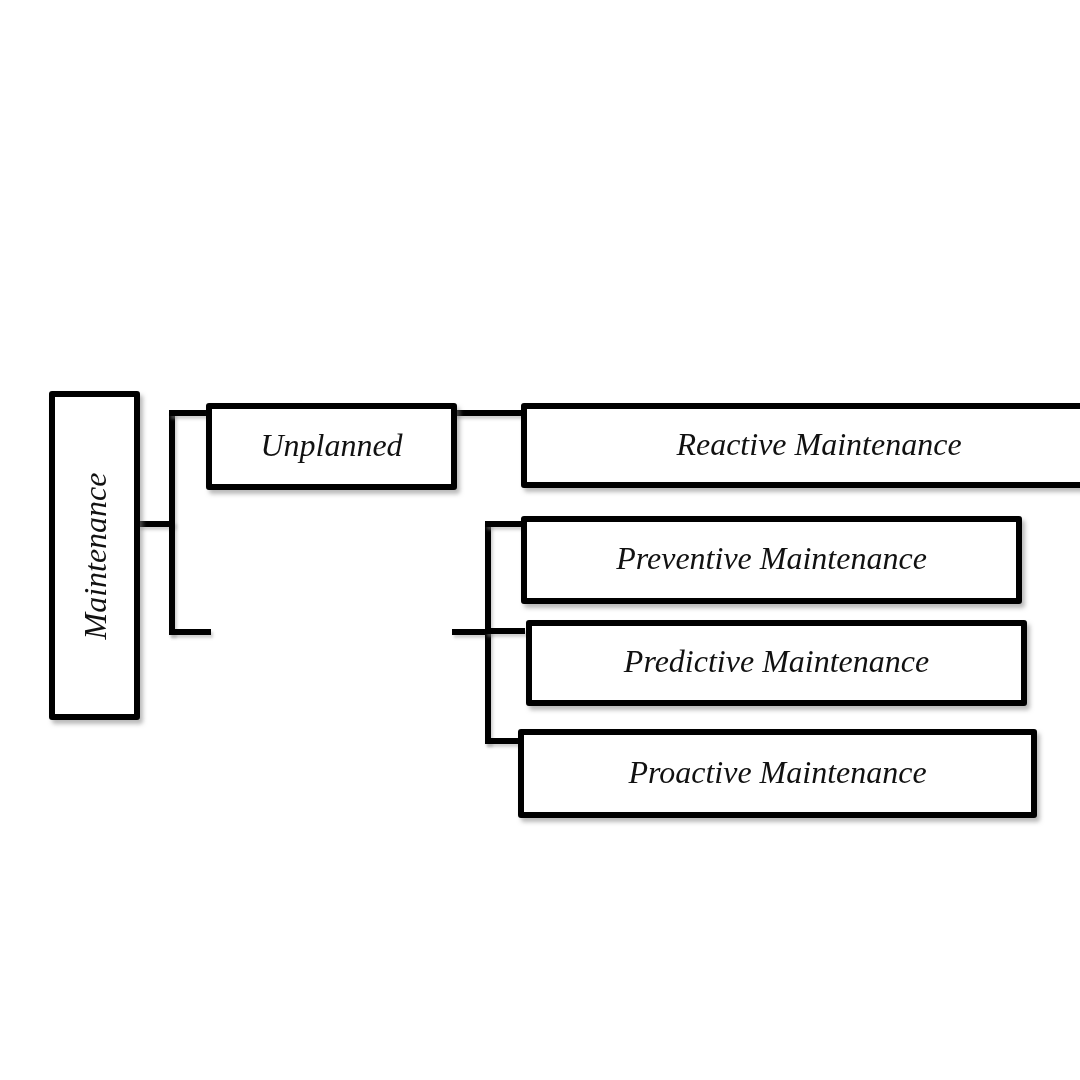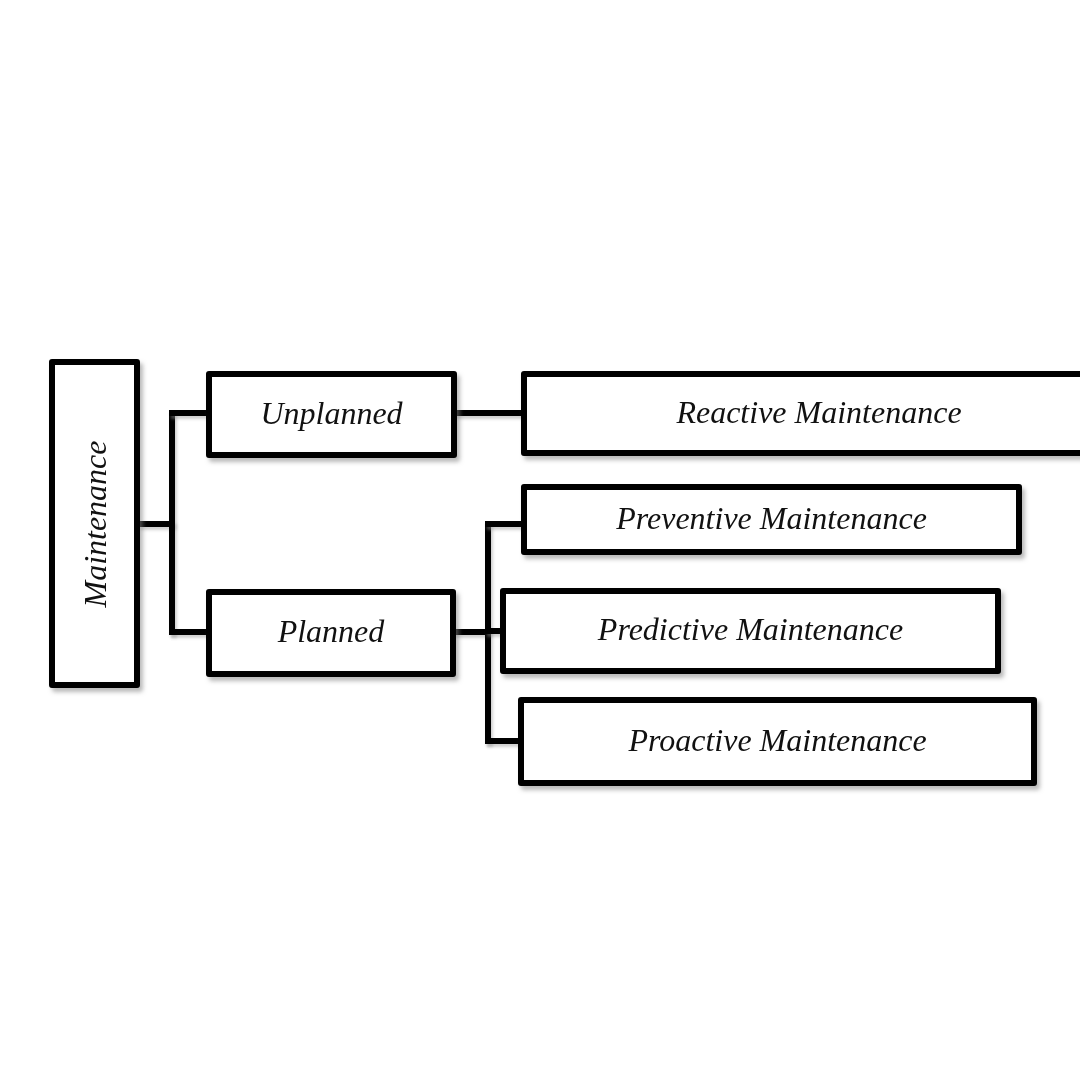--- a/index.html
+++ b/index.html
@@ -19,40 +19,41 @@
   .node {
     position: absolute;
     box-sizing: border-box;
     background: #ffffff;
     border: 6px solid #000000;
     border-radius: 3px;
     box-shadow: 3px 4px 4px rgba(130,130,130,0.55);
     display: flex;
     align-items: center;
     justify-content: center;
+    margin-top: 32px;
   }
   .node .label {
     font-style: italic;
     font-size: 32px;
     color: #111111;
     white-space: nowrap;
     line-height: 1;
     padding-bottom: 4px;
   }
   .node .label.vertical {
     transform: rotate(-90deg);
     padding-bottom: 0;
   }
   
   #node-root       { left: 49px;  top: 359px; width: 91px;  height: 329px; }
   #node-unplanned  { left: 206px; top: 371px; width: 251px; height: 87px;  }
   #node-planned    { left: 206px; top: 589px; width: 250px; height: 88px;  }
   #node-reactive   { left: 521px; top: 371px; width: 596px; height: 85px;  }
-  #node-preventive { left: 521px; top: 484px; width: 501px; height: 71px;  }
-  #node-predictive { left: 500px; top: 588px; width: 501px; height: 86px;  }
+  #node-preventive { left: 521px; top: 484px; width: 501px; height: 88px;  }
+  #node-predictive { left: 526px; top: 588px; width: 501px; height: 86px;  }
   #node-proactive  { left: 518px; top: 697px; width: 519px; height: 89px;  }
   
   .conn {
     position: absolute;
     background: #000000;
     box-shadow: 2px 3px 3px rgba(150,150,150,0.45);
   }
   #c-root-stub   { left: 138px; top: 521px; width: 37px;  height: 6px; }
   #c-v1          { left: 169px; top: 410px; width: 6px;   height: 225px; }
   #c-unplanned   { left: 169px; top: 410px; width: 42px;  height: 6px; }
@@ -81,23 +82,20 @@
   <div class="conn" id="c-proactive"></div>
 
   <div class="node" id="node-root">
     <span class="label vertical">Maintenance</span>
   </div>
 
   <div class="node" id="node-unplanned">
     <span class="label">Unplanned</span>
   </div>
 
-  <div class="node" id="node-planned">
-    <span class="label">Planned</span>
-  </div>
 
   <div class="node" id="node-reactive">
     <span class="label">Reactive Maintenance</span>
   </div>
 
   <div class="node" id="node-preventive">
     <span class="label">Preventive Maintenance</span>
   </div>
 
   <div class="node" id="node-predictive">

